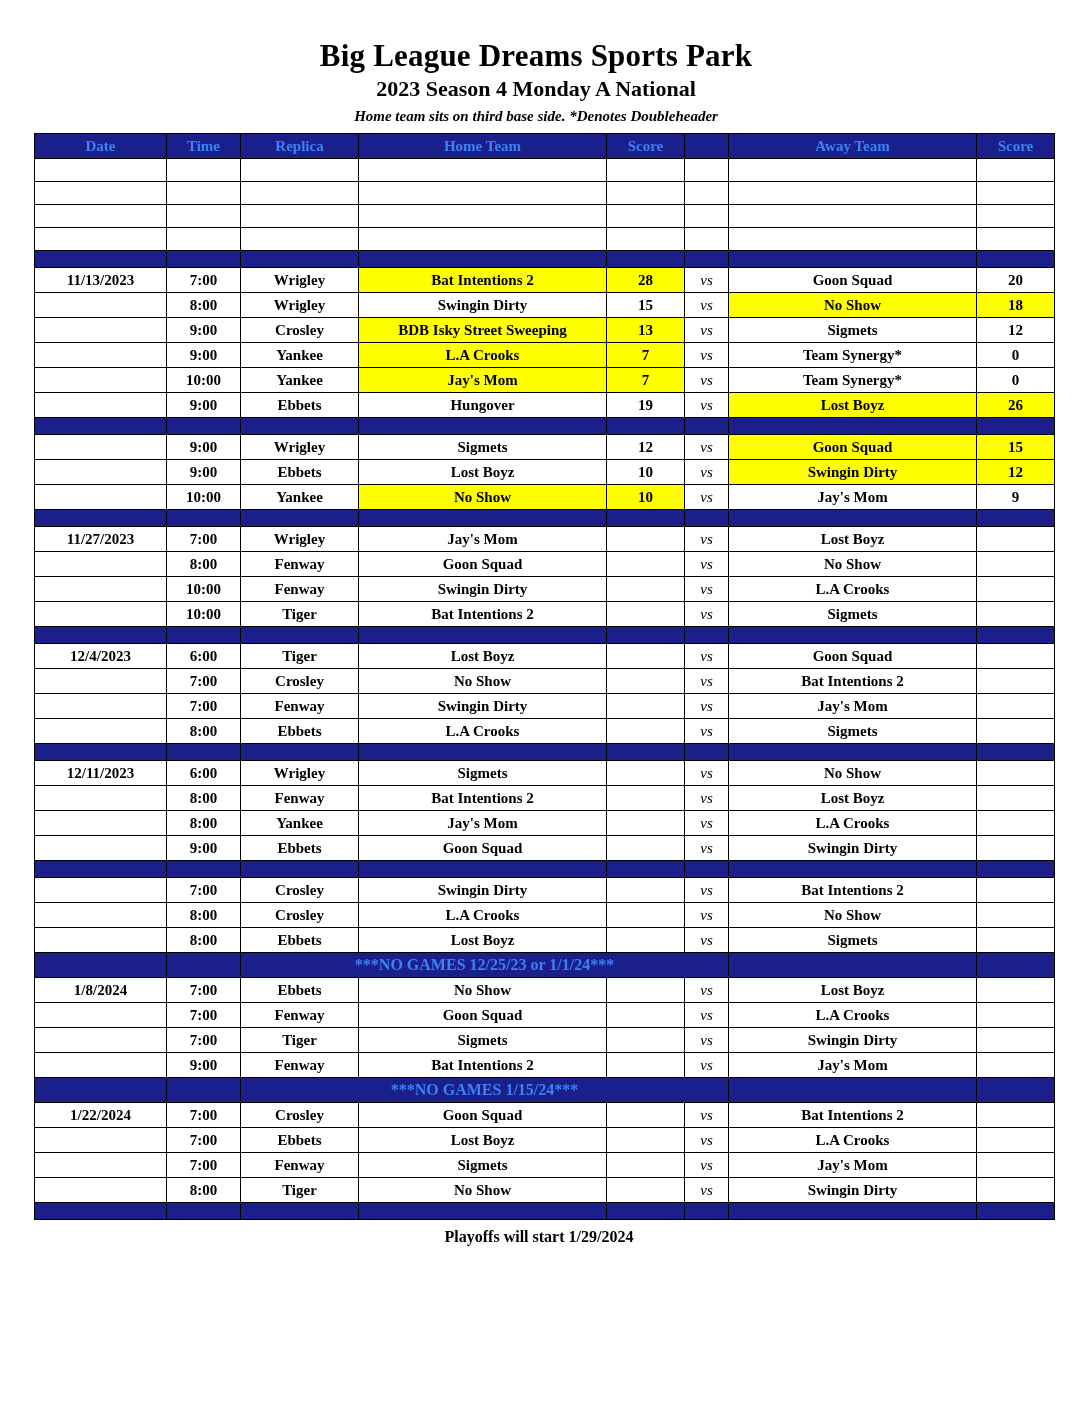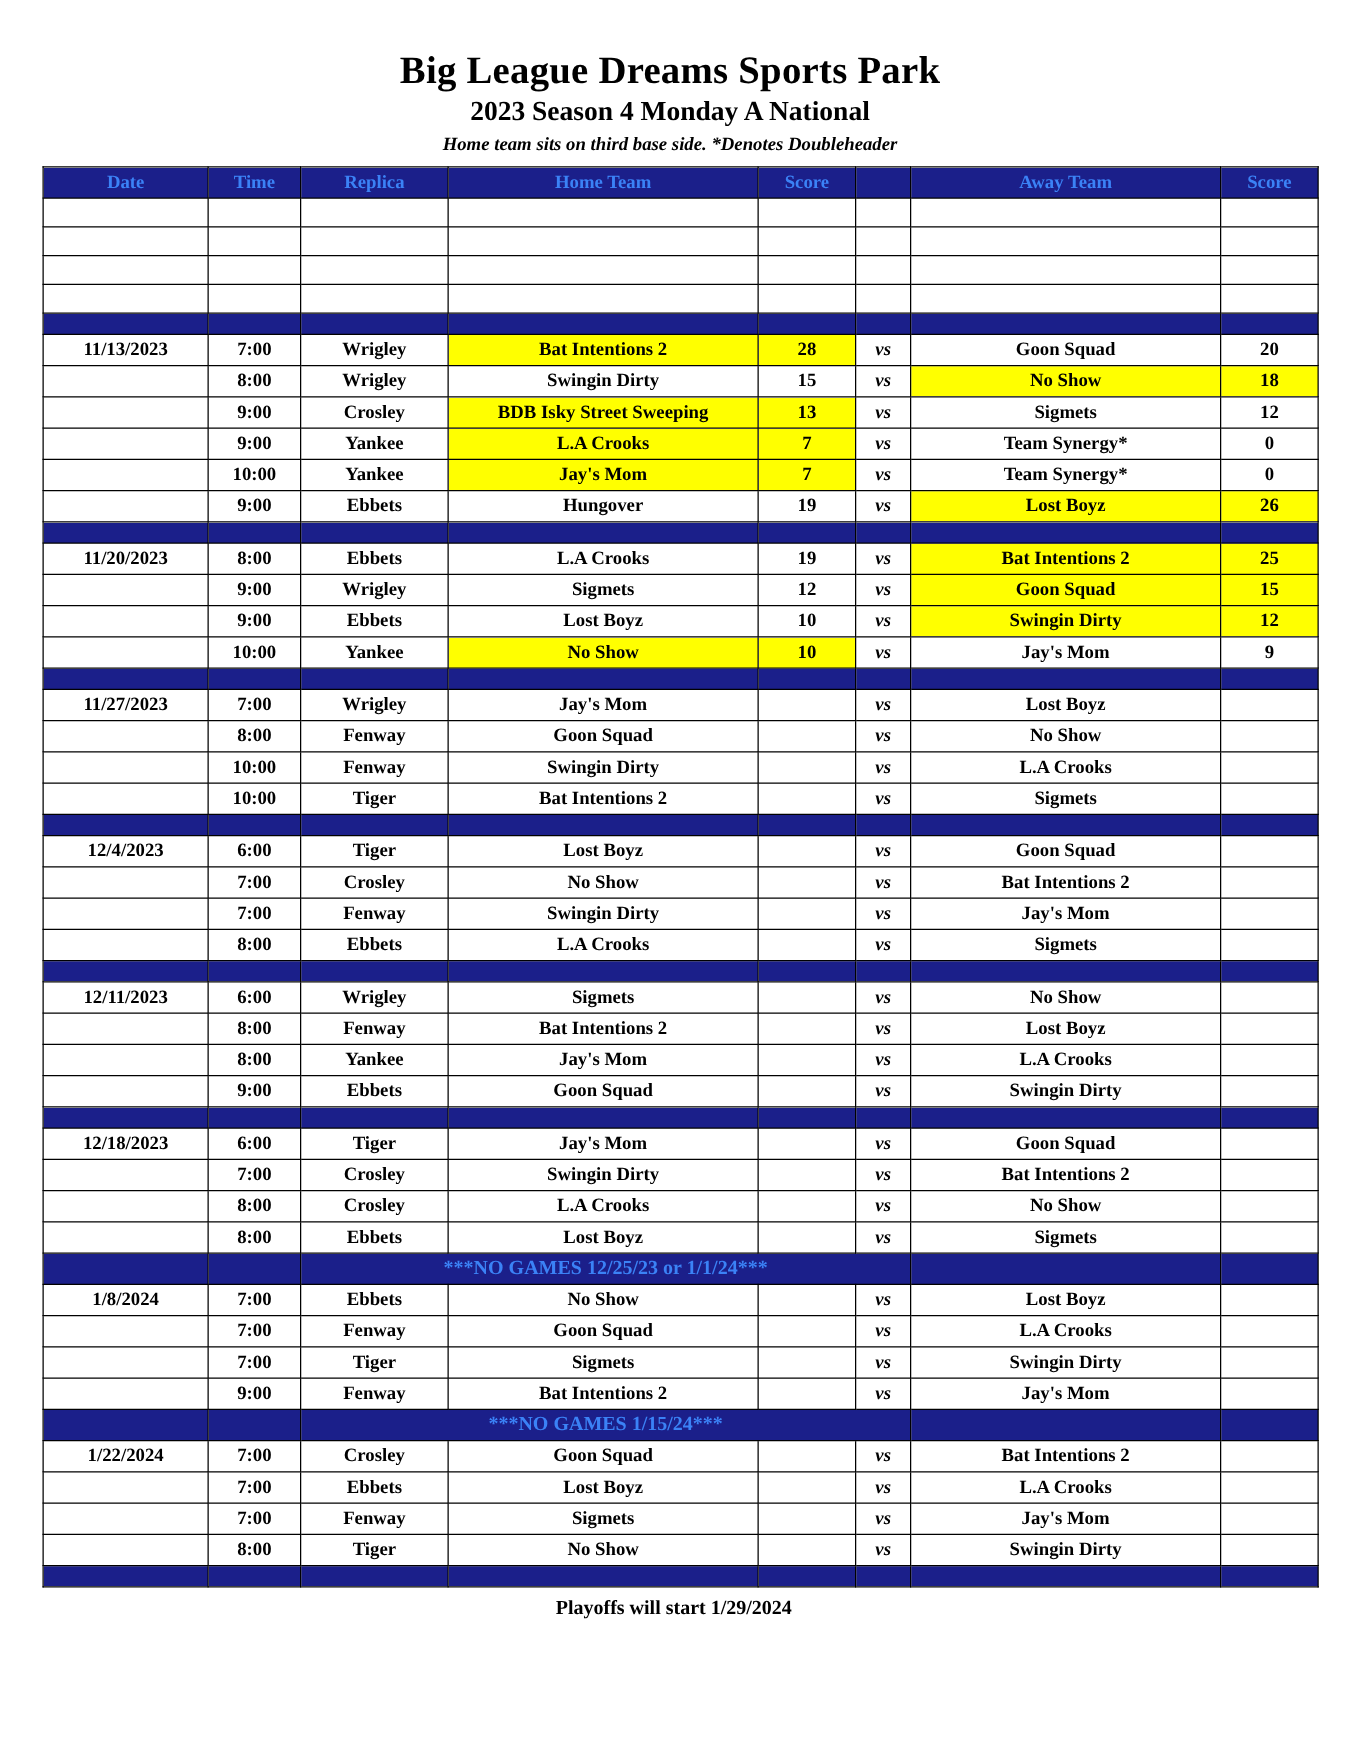--- a/index.html
+++ b/index.html
@@ -65,21 +65,21 @@
   col.c-date { width: 132px; }
   col.c-time { width: 74px; }
   col.c-replica { width: 118px; }
   col.c-home { width: 248px; }
   col.c-score1 { width: 78px; }
   col.c-vs { width: 44px; }
   col.c-away { width: 248px; }
   col.c-score2 { width: 78px; }
 
   td.bold { font-weight: bold; }
-  td.vs { font-weight: bold; font-style: italic; font-size: 14px; }
+  td.vs { font-weight: normal; font-style: italic; font-size: 14px; }
   td.hl { background: #ffff00; font-weight: bold; }
   tr.spacer td {
     background: #1b1f8a;
     height: 16px;
     border: 1px solid #000000;
   }
   tr.blank td { height: 22px; }
   tr.nogames td {
     background: #1b1f8a;
     color: #3b82f6;
@@ -241,30 +241,20 @@
           <td></td>
           <td></td>
           <td></td>
           <td></td>
           <td></td>
           <td></td>
           <td></td>
           <td></td>
         </tr>
         <tr>
-          <td class="bold">11/20/2023</td>
-          <td class="bold">8:00</td>
-          <td class="bold">Ebbets</td>
-          <td class="bold">L.A Crooks</td>
-          <td class="bold">19</td>
-          <td class="vs">vs</td>
-          <td class="hl">Bat Intentions 2</td>
-          <td class="hl">25</td>
-        </tr>
-        <tr>
           <td class="bold"></td>
           <td class="bold">9:00</td>
           <td class="bold">Wrigley</td>
           <td class="bold">Sigmets</td>
           <td class="bold">12</td>
           <td class="vs">vs</td>
           <td class="hl">Goon Squad</td>
           <td class="hl">15</td>
         </tr>
         <tr>
@@ -439,30 +429,20 @@
         </tr>
         <tr class="spacer">
           <td></td>
           <td></td>
           <td></td>
           <td></td>
           <td></td>
           <td></td>
           <td></td>
           <td></td>
-        </tr>
-        <tr>
-          <td class="bold">12/18/2023</td>
-          <td class="bold">6:00</td>
-          <td class="bold">Tiger</td>
-          <td class="bold">Jay's Mom</td>
-          <td class="bold"></td>
-          <td class="vs">vs</td>
-          <td class="bold">Goon Squad</td>
-          <td class="bold"></td>
         </tr>
         <tr>
           <td class="bold"></td>
           <td class="bold">7:00</td>
           <td class="bold">Crosley</td>
           <td class="bold">Swingin Dirty</td>
           <td class="bold"></td>
           <td class="vs">vs</td>
           <td class="bold">Bat Intentions 2</td>
           <td class="bold"></td>

